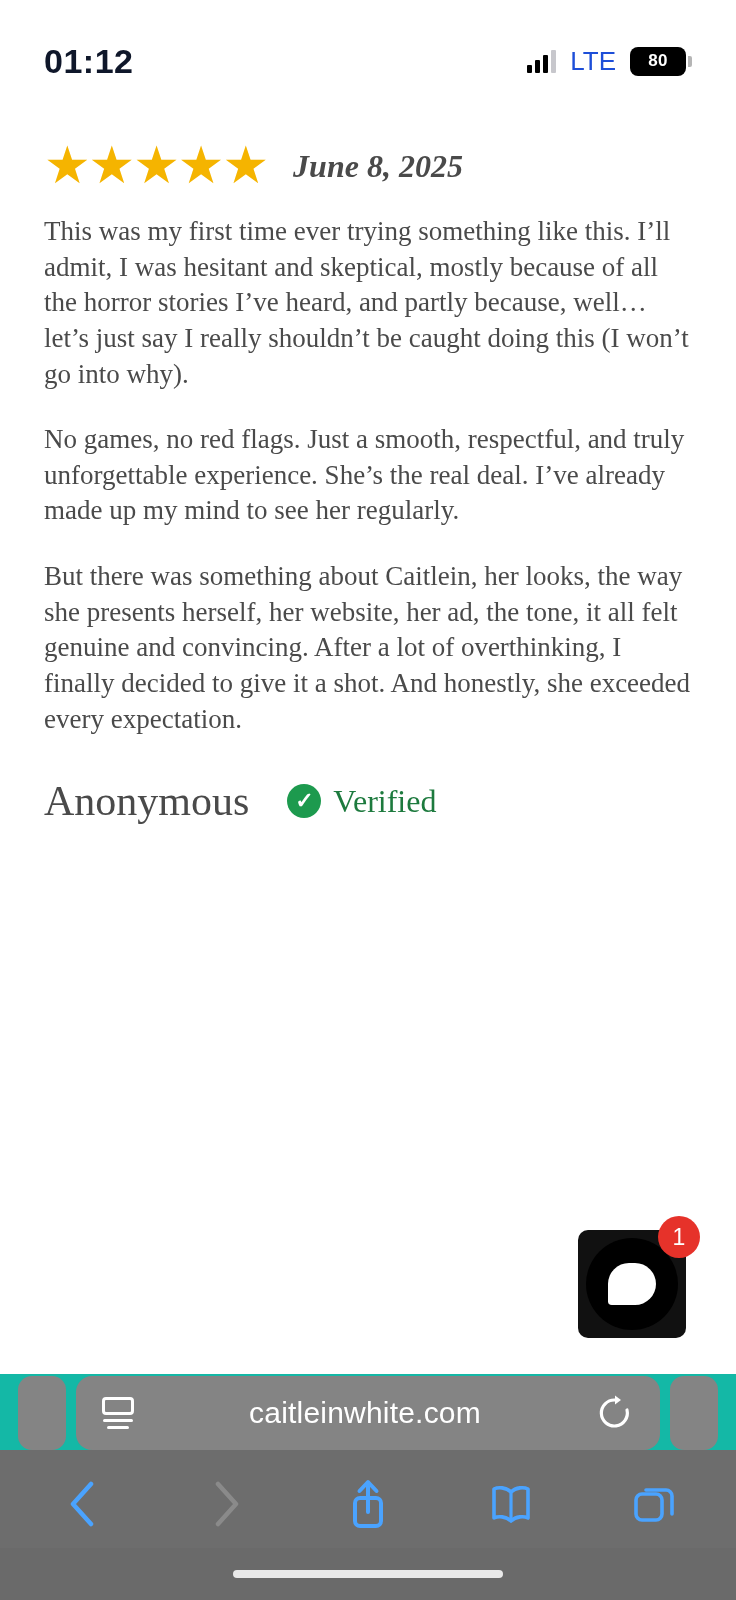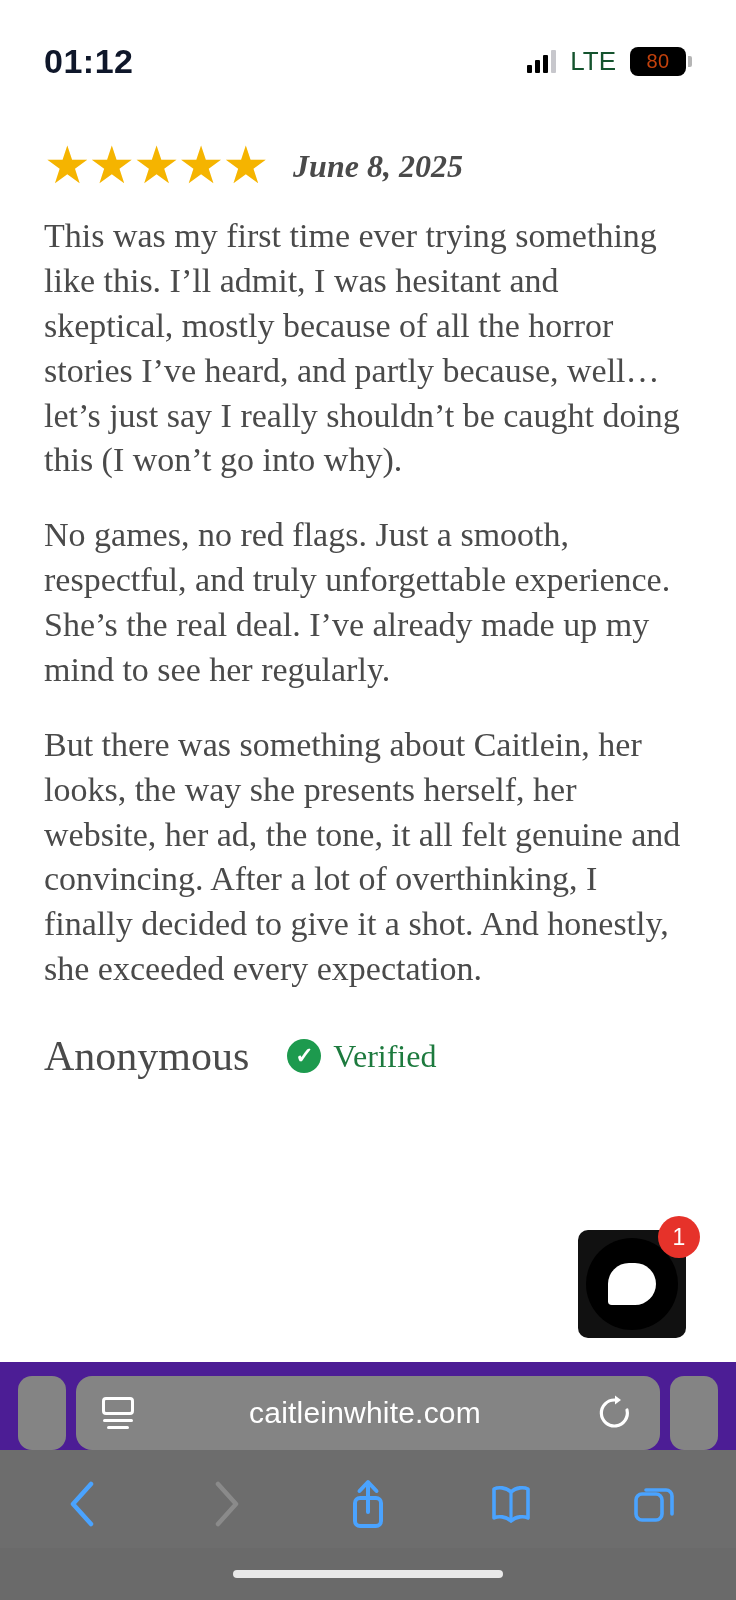--- a/index.html
+++ b/index.html
@@ -34,33 +34,33 @@
   }
   .signal {
     display:flex; align-items:flex-end; gap:3px; height:24px;
   }
   .signal span { width:5px; background:#000; border-radius:1px; }
   .signal span:nth-child(1){ height:8px; }
   .signal span:nth-child(2){ height:13px; }
   .signal span:nth-child(3){ height:18px; }
   .signal span:nth-child(4){ height:23px; background:#c7c7cc; }
   .lte {
-    font-size:26px; font-weight:500; color:#14532d; margin:8px 2px;
+    font-size:26px; font-weight:500; color:#1d4ed8; margin:8px 2px;
   }
   .battery {
     display:flex; align-items:center;
   }
   .battery-body {
     width:56px; height:29px;
     background:#000;
     border-radius:8px;
     display:flex; align-items:center; justify-content:center;
   }
   .battery-pct {
-    color:#c2410c; font-size:20px; font-weight:400; letter-spacing:0.3px;
+    color:#ffffff; font-size:17px; font-weight:700; letter-spacing:0.3px;
   }
   .battery-cap {
     width:4px; height:11px; background:#b5b5b5;
     border-radius:0 2px 2px 0; margin-left:2px;
   }
 
   
   .content {
     flex:1 1 auto;
     padding:48px 44px 0 44px;
@@ -78,21 +78,21 @@
     letter-spacing:-2px;
     line-height:1;
   }
   .review-date {
     font-style:italic;
     font-size:32px;
     color:#4a4a4a;
     font-weight:bold;
   }
   .review-body p {
-    font-size:34px;
+    font-size:27px;
     line-height:1.32;
     color:#4a4a4a;
     margin-bottom:30px;
   }
   .review-body p:last-child { margin-bottom:0; }
 
   .show-less {
     display:inline-block;
     margin-top:-14px;
     margin-left:18px;
@@ -151,22 +151,22 @@
     background:#e6322a;
     color:#fff;
     font-family:"Liberation Sans", sans-serif;
     font-size:23px;
     display:flex; align-items:center; justify-content:center;
   }
 
   
   .browser-bar {
     flex:0 0 auto;
-    background:#4c1d95;
-    padding:14px 0 0 0;
+    background:#14b8a6;
+    padding:2px 0 0 0;
     position:relative;
   }
   .urlrow {
     display:flex; align-items:center; justify-content:center;
     padding:0 18px;
     gap:10px;
   }
   .side-pill {
     width:48px; height:74px;
     background:#848484;

